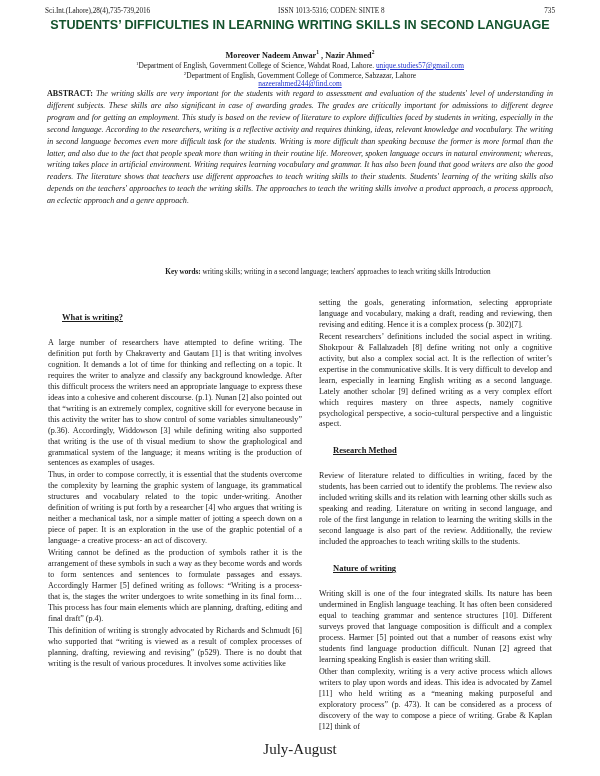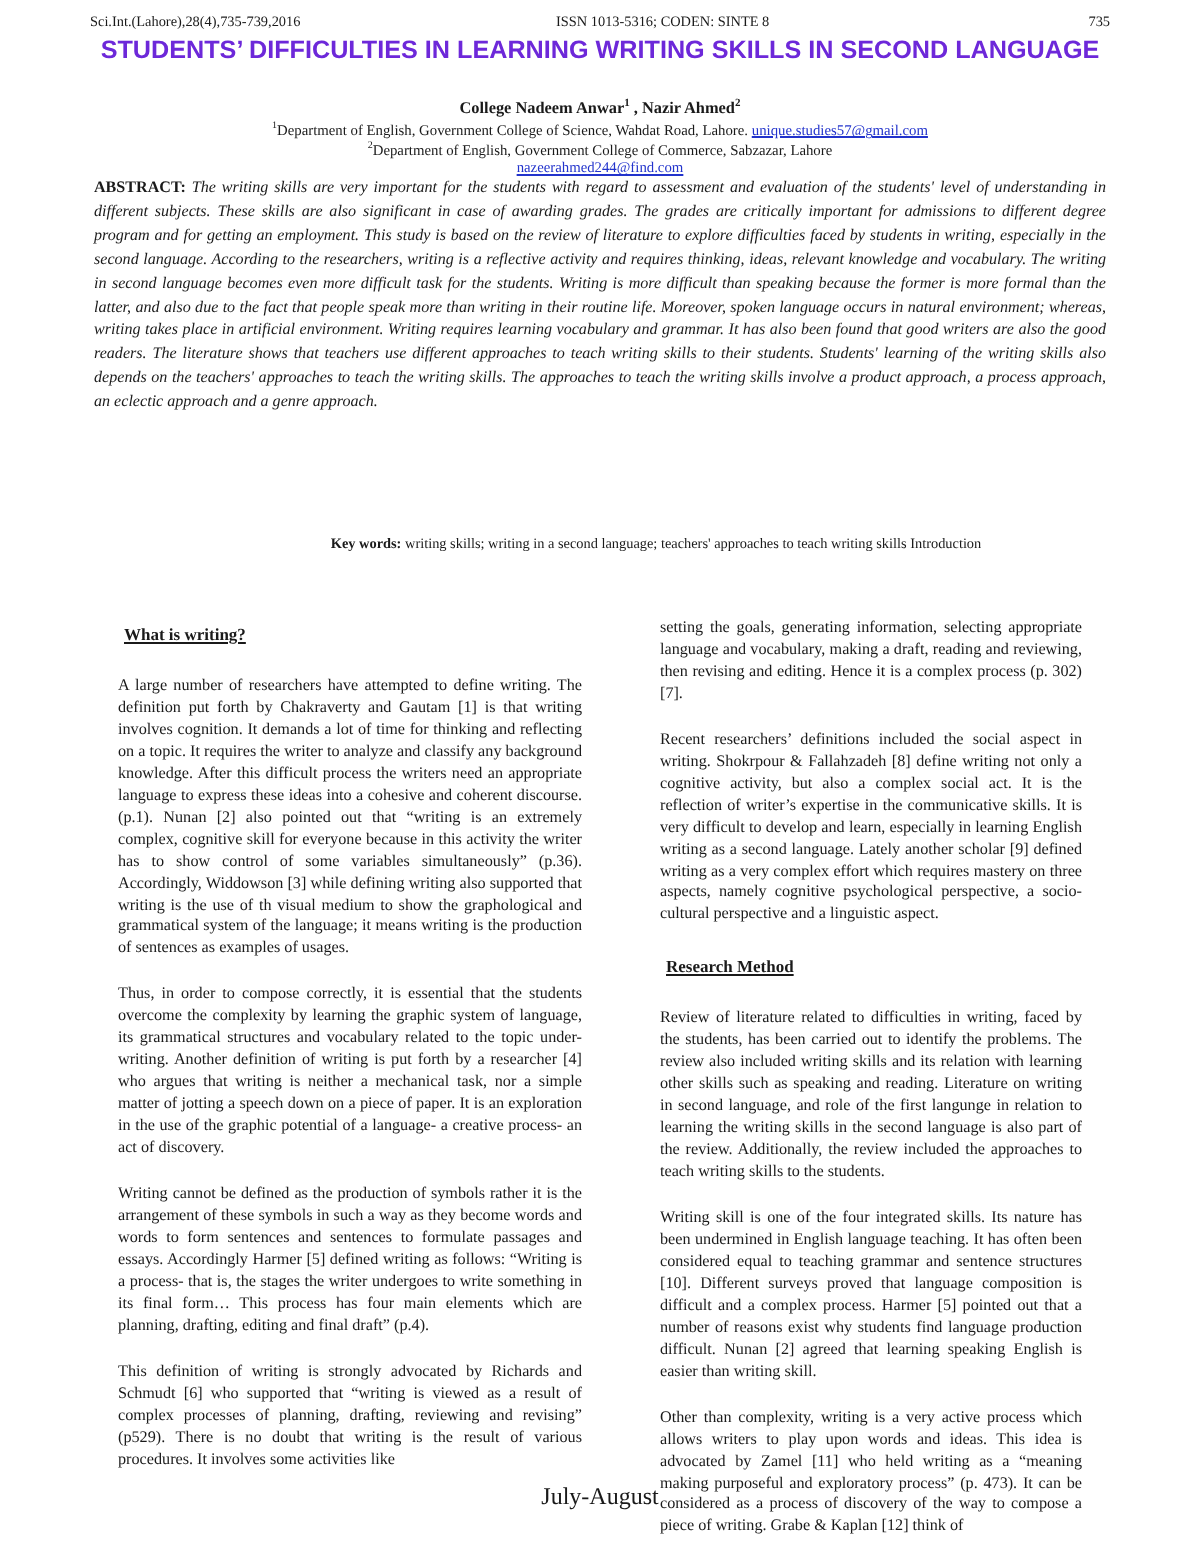--- a/index.html
+++ b/index.html
@@ -1,53 +1,53 @@
 <!DOCTYPE html>
 <html><head>
 <meta charset="utf-8">
 <style>
   html, body { margin:0; padding:0; background:#ffffff; }
   body { width:600px; height:776px; position:relative; overflow:hidden; font-family:"Liberation Serif", serif; color:#1a1a1a; }
   .running-head { position:absolute; top:7px; left:45px; width:510px; height:12px; font-size:7.2px; }
   .running-head .left { position:absolute; left:0; top:0; }
   .running-head .mid { position:absolute; left:189px; top:0;margin-left:44px; }
   .running-head .right { position:absolute; right:0; top:0; }
-  .title { position:absolute; top:18px; left:40px; width:520px; text-align:center; font-family:"Liberation Sans", sans-serif; font-weight:bold; font-size:12.6px; line-height:15px; color:#6d28d9; }
+  .title { position:absolute; top:18px; left:40px; width:520px; text-align:center; font-family:"Liberation Sans", sans-serif; font-weight:bold; font-size:12.6px; line-height:15px; color:#14532d; }
   .authors { position:absolute; top:49px; left:0; width:600px; text-align:center; font-size:8.2px; font-weight:bold; }
   .authors sup { font-size:5.5px; }
   .affil { position:absolute; left:0; width:600px; text-align:center; font-size:7.4px; line-height:9.5px; }
   .affil sup { font-size:5px; }
   .affil1 { top:59px; }
   .affil2 { top:69px; }
   .affil3 { top:79px; }
   a.email { color:#2233cc; text-decoration:underline; }
   .abstract { position:absolute; top:88px; left:47px; width:506px; font-size:8.05px; line-height:11.9px; font-style:italic; text-align:justify; }
   .abstract .label { font-style:normal; font-weight:bold; }
   .keywords { position:absolute; top:268px; left:0; width:600px; text-align:center; font-size:7.2px;padding-left:28px; }
   .keywords .kw-label { font-weight:bold; }
   .col { position:absolute; top:297px; width:256px; font-size:8.1px; line-height:10.95px; text-align:justify; }
   .col-left { left:47px; }
   .col-right { left:318px; width:235px; }
-  .col p { margin:12px; }
+  .col p { margin:1px; }
   .col h3 { margin:15px; font-size:8.5px; font-weight:bold; line-height:11px;text-decoration:underline; }
-  .footer { position:absolute; top:741px; left:0; width:600px; text-align:center; font-size:12px; }
+  .footer { position:absolute; top:741px; left:0; width:600px; text-align:center; font-size:15px; }
 </style>
 </head>
 <body>
 
 <div class="running-head">
   <span class="left">Sci.Int.(Lahore),28(4),735-739,2016</span>
   <span class="mid">ISSN 1013-5316; CODEN: SINTE 8</span>
   <span class="right">735</span>
 </div>
 
 <div class="title">STUDENTS’ DIFFICULTIES IN LEARNING WRITING SKILLS IN SECOND LANGUAGE</div>
 
 <div class="authors">
-  <span>College Nadeem Anwar</span><sup>1</sup>
+  <span>Moreover Nadeem Anwar</span><sup>1</sup>
   <span>,</span>
   <span>Nazir Ahmed</span><sup>2</sup>
 </div>
 
 <div class="affil affil1">
   <sup>1</sup><span>Department of English, Government College of Science, Wahdat Road, Lahore.</span>
   <a class="email">unique.studies57@gmail.com</a>
 </div>
 <div class="affil affil2">
   <sup>2</sup><span>Department of English, Government College of Commerce, Sabzazar, Lahore</span>
@@ -72,17 +72,18 @@
   <p>Thus, in order to compose correctly, it is essential that the students overcome the complexity by learning the graphic system of language, its grammatical structures and vocabulary related to the topic under-writing. Another definition of writing is put forth by a researcher [4] who argues that writing is neither a mechanical task, nor a simple matter of jotting a speech down on a piece of paper. It is an exploration in the use of the graphic potential of a language- a creative process- an act of discovery.</p>
   <p>Writing cannot be defined as the production of symbols rather it is the arrangement of these symbols in such a way as they become words and words to form sentences and sentences to formulate passages and essays. Accordingly Harmer [5] defined writing as follows: “Writing is a process- that is, the stages the writer undergoes to write something in its final form… This process has four main elements which are planning, drafting, editing and final draft” (p.4).</p>
   <p>This definition of writing is strongly advocated by Richards and Schmudt [6] who supported that “writing is viewed as a result of complex processes of planning, drafting, reviewing and revising” (p529). There is no doubt that writing is the result of various procedures. It involves some activities like</p>
 </div>
 
 <div class="col col-right">
   <p>setting the goals, generating information, selecting appropriate language and vocabulary, making a draft, reading and reviewing, then revising and editing. Hence it is a complex process (p. 302)[7].</p>
   <p>Recent researchers’ definitions included the social aspect in writing. Shokrpour &amp; Fallahzadeh [8] define writing not only a cognitive activity, but also a complex social act. It is the reflection of writer’s expertise in the communicative skills. It is very difficult to develop and learn, especially in learning English writing as a second language. Lately another scholar [9] defined writing as a very complex effort which requires mastery on three aspects, namely cognitive psychological perspective, a socio-cultural perspective and a linguistic aspect.</p>
   <h3>Research Method</h3>
   <p>Review of literature related to difficulties in writing, faced by the students, has been carried out to identify the problems. The review also included writing skills and its relation with learning other skills such as speaking and reading. Literature on writing in second language, and role of the first langunge in relation to learning the writing skills in the second language is also part of the review. Additionally, the review included the approaches to teach writing skills to the students.</p>
+  <h3>Nature of writing</h3>
   <p>Writing skill is one of the four integrated skills. Its nature has been undermined in English language teaching. It has often been considered equal to teaching grammar and sentence structures [10]. Different surveys proved that language composition is difficult and a complex process. Harmer [5] pointed out that a number of reasons exist why students find language production difficult. Nunan [2] agreed that learning speaking English is easier than writing skill.</p>
   <p>Other than complexity, writing is a very active process which allows writers to play upon words and ideas. This idea is advocated by Zamel [11] who held writing as a “meaning making purposeful and exploratory process” (p. 473). It can be considered as a process of discovery of the way to compose a piece of writing. Grabe &amp; Kaplan [12] think of</p>
 </div>
 
 <div class="footer">July-August</div>
 
 </body></html>

